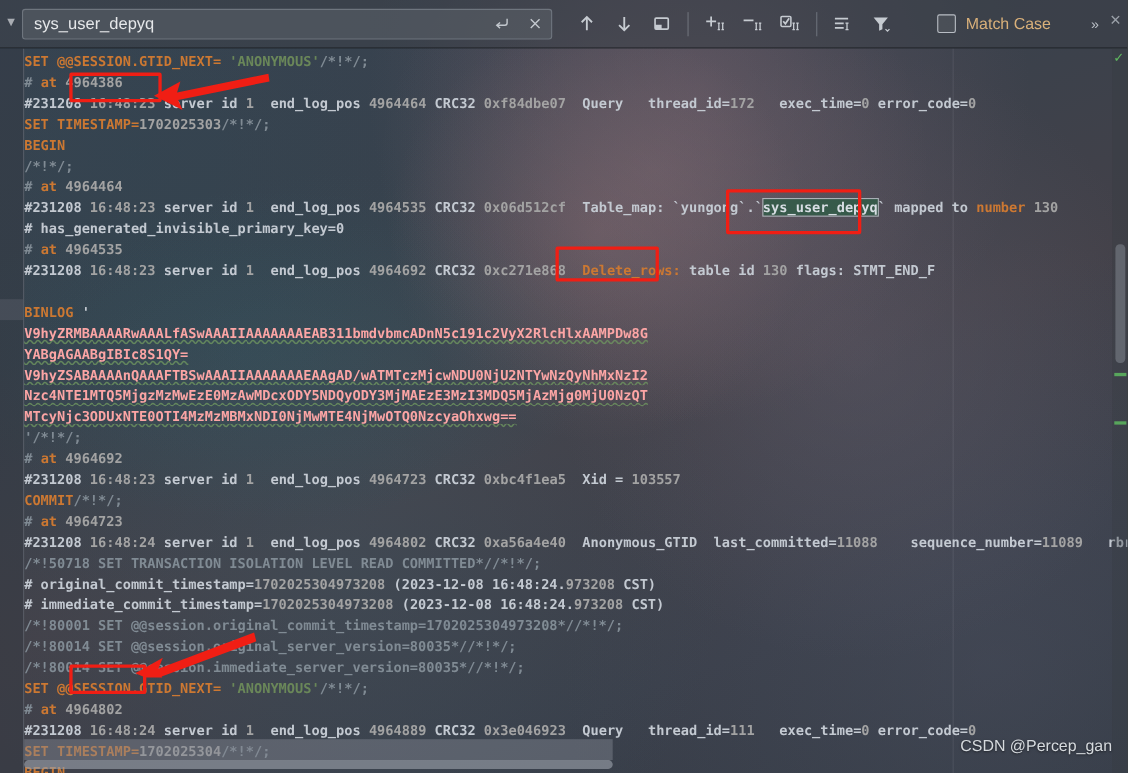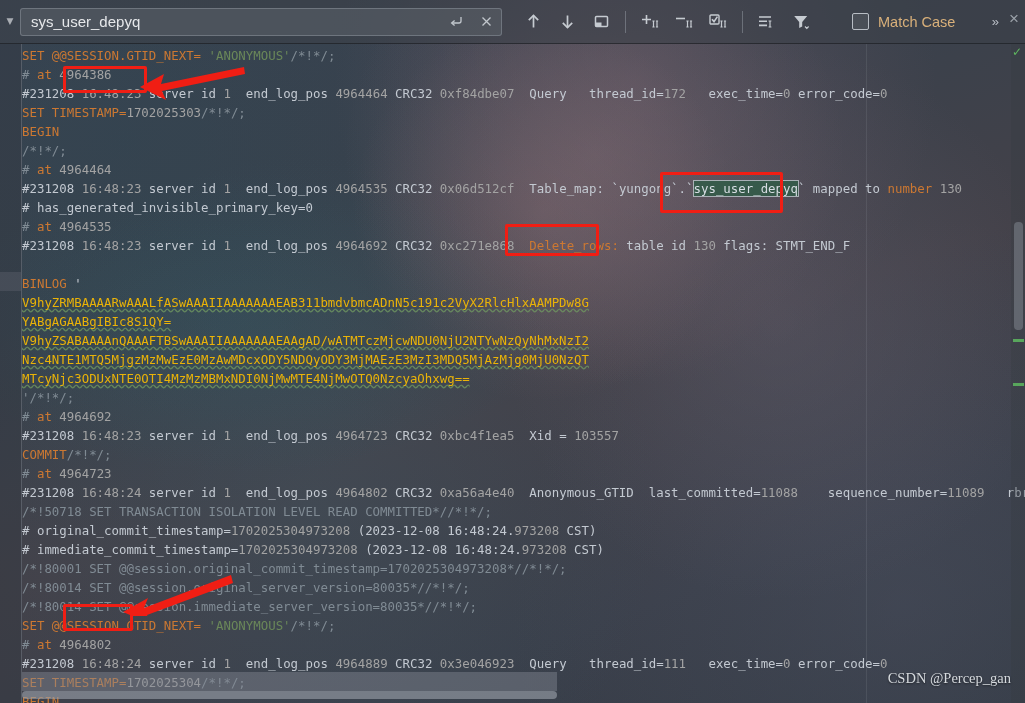--- a/index.html
+++ b/index.html
@@ -81,21 +81,21 @@
     position:absolute;right:27px;top:14px;color:#b9bec5;font-size:13px;
     font-family:"Liberation Sans",sans-serif;letter-spacing:-1px;
   }
   #tb-close{
     position:absolute;right:6px;top:9px;color:#9aa0a8;font-size:17px;
     font-family:"Liberation Sans",sans-serif;
   }
 
   
   #editor{
-    position:absolute;left:0;top:44px;width:1025px;height:659px;overflow:hidden;
+    position:absolute;left:0;top:44px;width:1025px;height:659px;overflow:hidden;font-weight:bold;
   }
   #gutter{
     position:absolute;left:0;top:0;width:21px;height:659px;
     background:rgba(52,56,64,.45);
     border-right:1px solid rgba(120,126,136,.50);
   }
   #gutter-hl{
     position:absolute;left:0;top:228px;width:21px;height:19px;
     background:rgba(84,90,100,.55);
   }
@@ -108,21 +108,21 @@
     white-space:pre;
     color:#b6bcc4;
   }
   .ln{height:19px;white-space:pre;}
   
   .kw{color:#cc7832;}          
   .str{color:#6a8759;}         
   .num{color:#a3a3a3;}         
   .cmt{color:#808b94;}         
   .txt{color:#c3c9d1;}         
-  .b64{color:#eab308;}
+  .b64{color:#fca5a5;}
   .wavy{text-decoration:underline wavy rgba(110,150,95,.8);text-decoration-skip-ink:none;}
 
   
   .sel{
     background:rgba(49,92,72,.85);
     outline:1px solid rgba(190,200,205,.8);
     color:#d7dde3;
   }
   
   #lastline-band{
@@ -152,21 +152,21 @@
     position:absolute;left:22px;bottom:4px;width:975px;height:8px;
   }
   #hthumb{
     position:absolute;left:0;bottom:0;width:535px;height:8px;
     background:rgba(150,156,166,.65);border-radius:4px;
   }
 
   
   #watermark{
     position:absolute;right:14px;bottom:16px;
-    color:#d6dade;font-family:Liberation Serif, serif;font-size:14.5px;
+    color:#d6dade;font-family:Liberation Sans, sans-serif;font-size:14.5px;
     text-shadow:0 1px 2px rgba(0,0,0,.5);
   }
   
   #bg-seam{position:absolute;left:866px;top:44px;width:1px;height:659px;background:rgba(180,186,196,.13);}
 </style>
 </head>
 <body>
 
 <div id="wallpaper"></div>
 <div id="bg-seam"></div>

